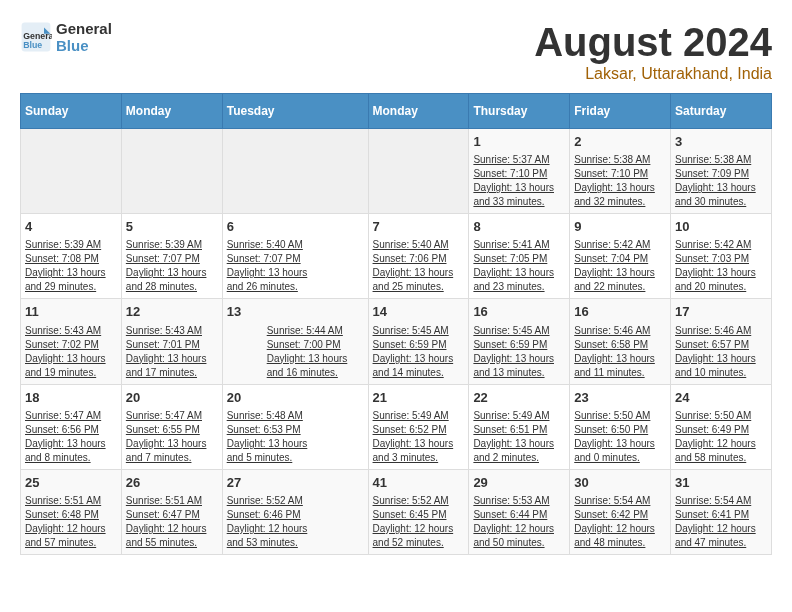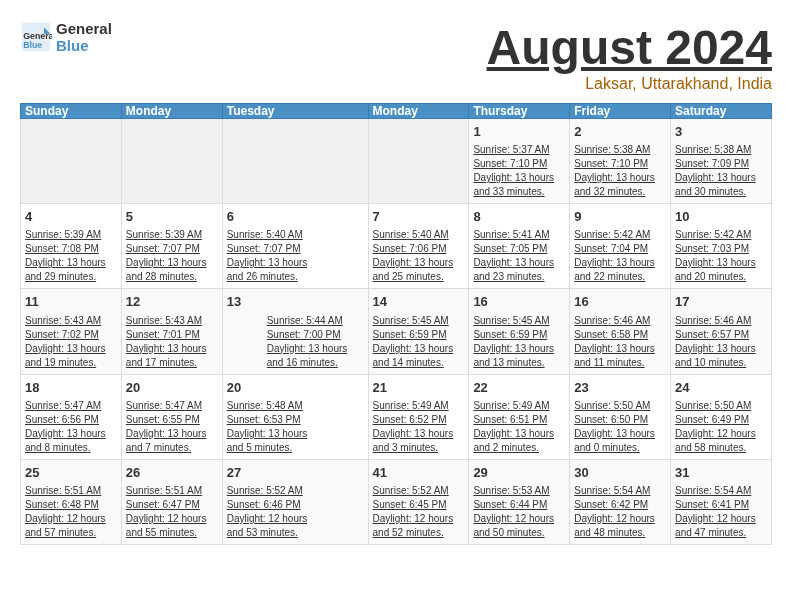--- a/index.html
+++ b/index.html
@@ -22,40 +22,39 @@
     }
     .logo-icon {
       width: 32px;
       height: 32px;
       margin-right: 4px;
     }
     .title-block {
       text-align: right;
     }
     .main-title {
-      font-size: 48px;
+      font-size: 40px;
       font-weight: bold;
       color: #333;
-      text-decoration: underline;
     }
     .sub-title {
       font-size: 16px;
       color: #a16207;
     }
     table {
       width: 100%;
       border-collapse: collapse;
       font-size: 11px;
     }
     thead tr {
       background-color: #4a90c4;
       color: #fff;
     }
     thead th {
-      padding: 0 4px;
+      padding: 10px 4px;
       text-align: left;
       font-weight: bold;
       font-size: 12px;
       border: 1px solid #3a7ab0;
     }
     tbody tr {
       border-bottom: 1px solid #ccc;
     }
     tbody td {
       padding: 4px 4px;

